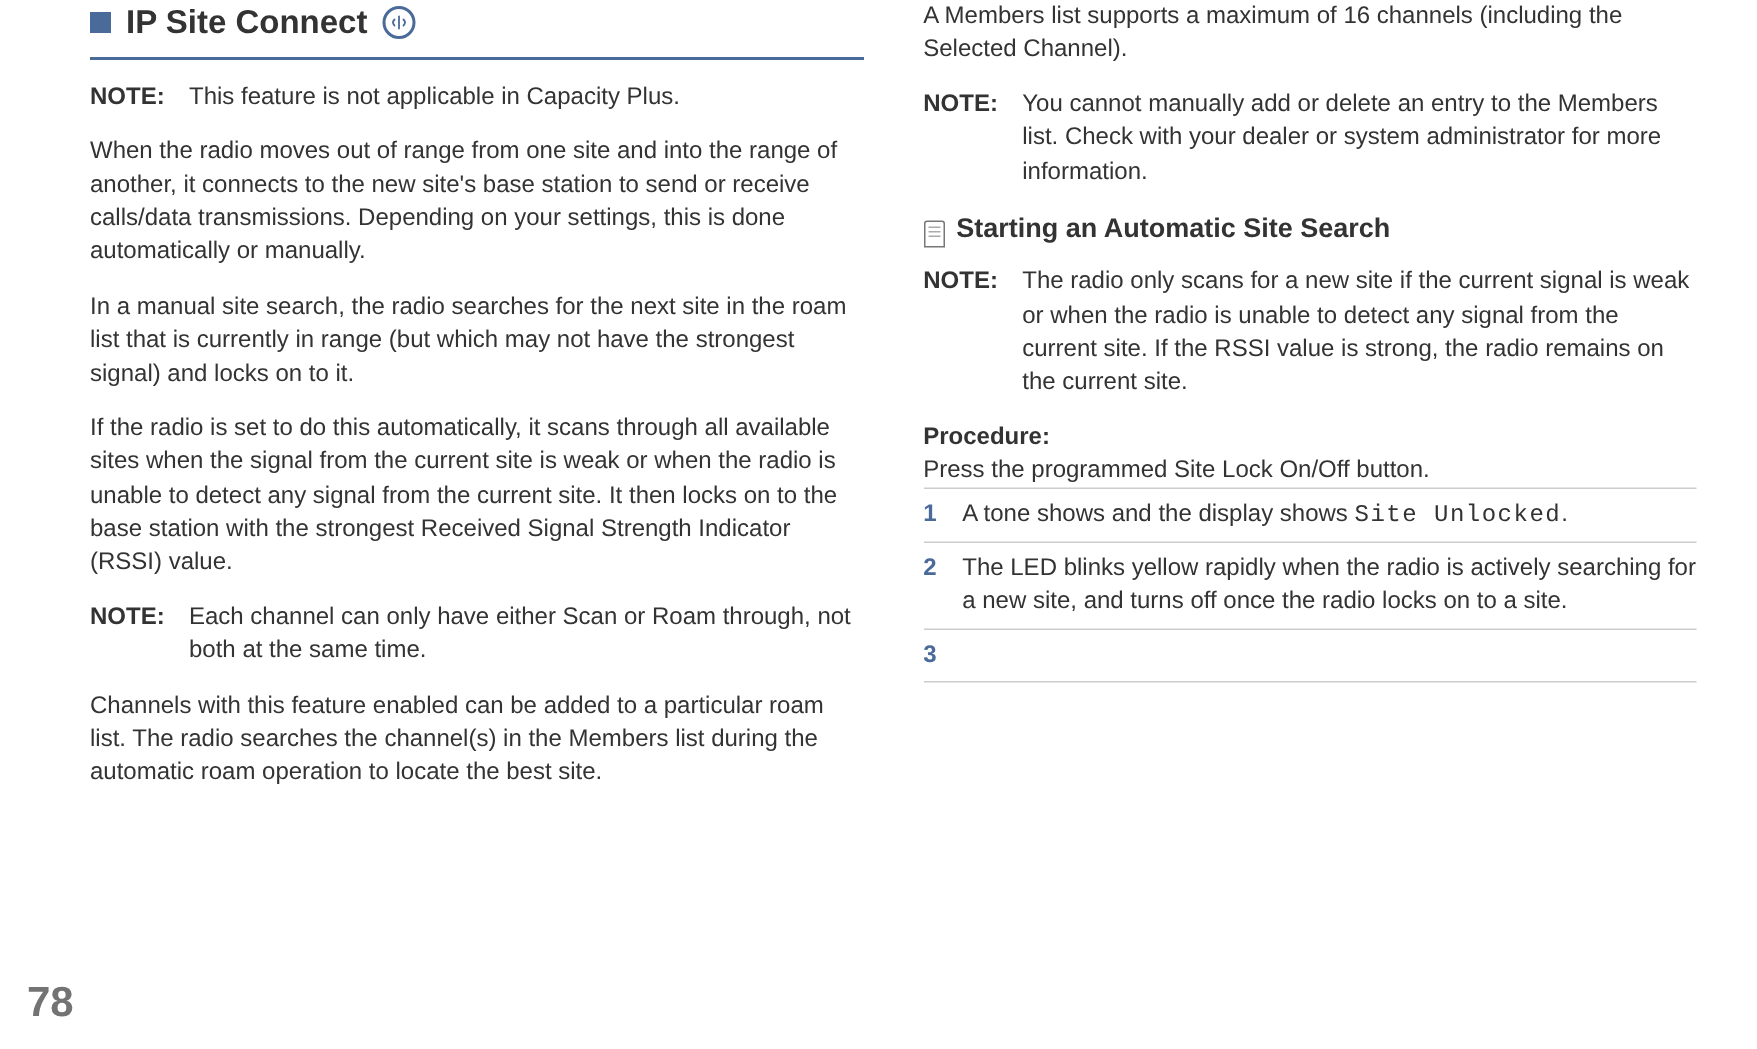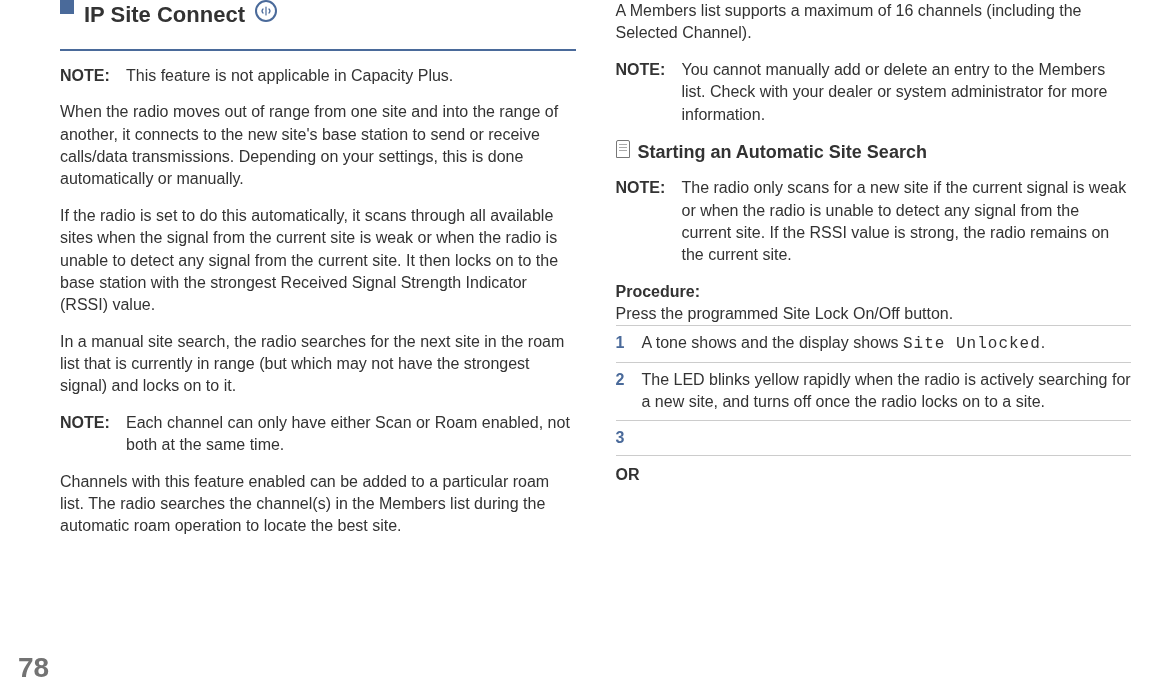--- a/index.html
+++ b/index.html
@@ -17,23 +17,23 @@
   .columns {
     display: flex;
     gap: 40px;
   }
   .col {
     flex: 1;
     min-width: 0;
   }
   .section-header {
     display: flex;
-    align-items: flex-start;
+    align-items: center;
     gap: 10px;
-    margin-bottom: 18px;
+    margin-bottom: 7px;
   }
   .sq {
     width: 14px;
     height: 14px;
     background: #4a6a9a;
     flex-shrink: 0;
   }
   .section-title {
     font-size: 22px;
     font-weight: bold;
@@ -64,21 +64,21 @@
     margin-bottom: 14px;
   }
   .note-label {
     font-weight: bold;
     flex-shrink: 0;
     min-width: 56px;
   }
   .note-text { flex: 1; }
   .sub-header {
     display: flex;
-    align-items: flex-start;
+    align-items: flex-end;
     gap: 8px;
     margin: 8px 0 12px 0;
   }
   .doc-icon {
     width: 14px;
     height: 18px;
     border: 1px solid #777;
     border-radius: 2px 2px 0 0;
     position: relative;
     flex-shrink: 0;
@@ -150,26 +150,26 @@
     </div>
     <hr class="hr">
 
 
     <div class="note">
       <span class="note-label">NOTE:</span>
       <span class="note-text">This feature is not applicable in Capacity Plus.</span>
     </div>
 
     <p class="para">When the radio moves out of range from one site and into the range of another, it connects to the new site's base station to send or receive calls/data transmissions. Depending on your settings, this is done automatically or manually.</p>
+    <p class="para">In a manual site search, the radio searches for the next site in the roam list that is currently in range (but which may not have the strongest signal) and locks on to it.</p>
     <p class="para">If the radio is set to do this automatically, it scans through all available sites when the signal from the current site is weak or when the radio is unable to detect any signal from the current site. It then locks on to the base station with the strongest Received Signal Strength Indicator (RSSI) value.</p>
-    <p class="para">In a manual site search, the radio searches for the next site in the roam list that is currently in range (but which may not have the strongest signal) and locks on to it.</p>
-
-    <div class="note">
-      <span class="note-label">NOTE:</span>
-      <span class="note-text">Each channel can only have either Scan or Roam enabled, not both at the same time.</span>
+
+    <div class="note">
+      <span class="note-label">NOTE:</span>
+      <span class="note-text">Each channel can only have either Scan or Roam through, not both at the same time.</span>
     </div>
 
     <p class="para">Channels with this feature enabled can be added to a particular roam list. The radio searches the channel(s) in the Members list during the automatic roam operation to locate the best site.</p>
   </div>
 
   <div class="col">
 
     <p class="para">A Members list supports a maximum of 16 channels (including the Selected Channel).</p>
 
     <div class="note">
@@ -197,17 +197,16 @@
         </div>
         <div class="step">
           <span class="step-num">2</span>
           <span class="step-text"><span>The LED blinks yellow rapidly when the radio is actively searching for a new site, and turns off once the radio locks on to a site.</span></span>
         </div>
         <div class="step">
           <span class="step-num">3</span>
         </div>
       </div>
 
-    <p class="or">OR</p>
   </div>
 </div>
 
 <div class="page-num">78</div>
 
 </body></html>

